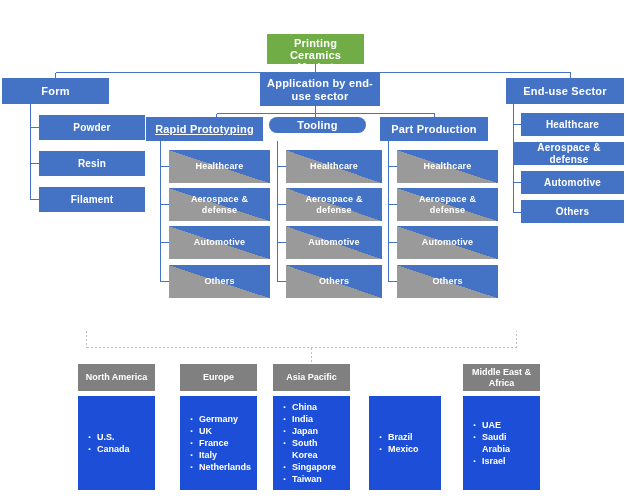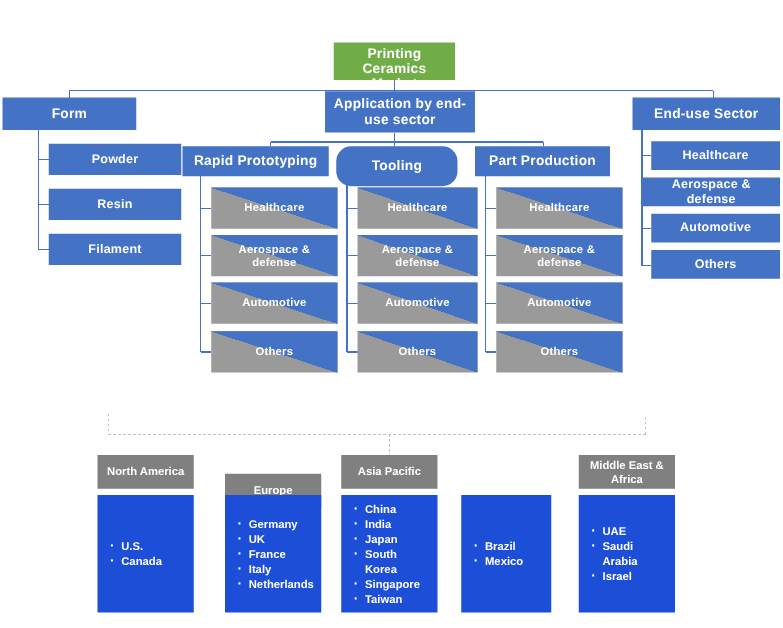--- a/index.html
+++ b/index.html
@@ -198,37 +198,37 @@
     <span class="node-label">Resin</span>
   </div>
   <div class="node node-blue" style="left:39px; top:187px; width:106px; height:25px;">
     <span class="node-label">Filament</span>
   </div>
 
   <div class="node node-blue node-l1" style="left:260px; top:73px; width:120px; height:33px;">
     <span class="node-label">Application by end-use sector</span>
   </div>
 
-  <div class="node node-blue node-l1" style="left:146px; top:117px; width:117px; height:24px;">
+  <div class="node node-blue node-l1" style="left:146px; top:117px; width:117px; height:24px;text-decoration:underline;">
     <span class="node-label">Rapid Prototyping</span>
   </div>
   <div class="node node-split" style="left:169px; top:150px; width:101px; height:33px;">
     <span class="node-label">Healthcare</span>
   </div>
   <div class="node node-split" style="left:169px; top:188px; width:101px; height:33px;">
     <span class="node-label">Aerospace &amp; defense</span>
   </div>
   <div class="node node-split" style="left:169px; top:226px; width:101px; height:33px;">
     <span class="node-label">Automotive</span>
   </div>
   <div class="node node-split" style="left:169px; top:265px; width:101px; height:33px;">
     <span class="node-label">Others</span>
   </div>
 
-  <div class="node node-blue node-l1" style="left:269px; top:117px; width:97px; height:32px;border-radius:12px;">
+  <div class="node node-blue node-l1" style="left:269px; top:117px; width:97px; height:16px;border-radius:12px;">
     <span class="node-label">Tooling</span>
   </div>
   <div class="node node-split" style="left:286px; top:150px; width:96px; height:33px;">
     <span class="node-label">Healthcare</span>
   </div>
   <div class="node node-split" style="left:286px; top:188px; width:96px; height:33px;">
     <span class="node-label">Aerospace &amp; defense</span>
   </div>
   <div class="node node-split" style="left:286px; top:226px; width:96px; height:33px;">
     <span class="node-label">Automotive</span>
@@ -265,21 +265,21 @@
   <div class="node node-blue" style="left:521px; top:171px; width:103px; height:23px;">
     <span class="node-label">Automotive</span>
   </div>
   <div class="node node-blue" style="left:521px; top:200px; width:103px; height:23px;">
     <span class="node-label">Others</span>
   </div>
 
   <div class="region-head" style="left:78px; top:364px; width:77px; height:27px;">
     <span>North America</span>
   </div>
-  <div class="region-head" style="left:180px; top:364px; width:77px; height:27px;margin-top:15px;">
+  <div class="region-head" style="left:180px; top:364px; width:77px; height:27px;">
     <span>Europe</span>
   </div>
   <div class="region-head" style="left:273px; top:364px; width:77px; height:27px;">
     <span>Asia Pacific</span>
   </div>
   <div class="region-head" style="left:463px; top:364px; width:77px; height:27px;">
     <span>Middle East &amp; Africa</span>
   </div>
 
   <div class="region-body" style="left:78px; top:396px; width:77px; height:94px;">

